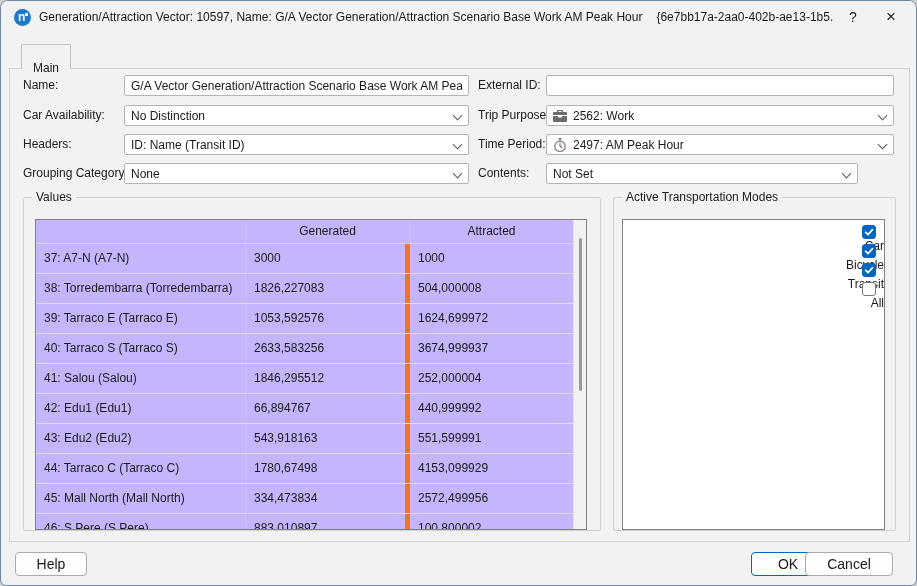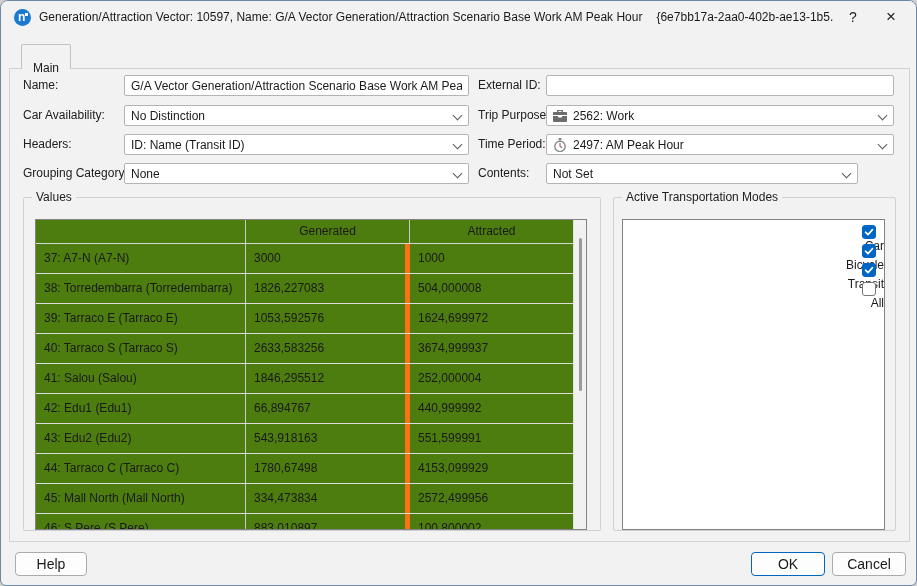--- a/index.html
+++ b/index.html
@@ -29,21 +29,21 @@
          display:flex;align-items:center;padding:0 22px 0 6px;white-space:nowrap;overflow:hidden;}
   input.field{padding:0 6px;font-family:inherit;font-size:12px;color:#1a1a1a;}
   .combo .chev{position:absolute;right:7px;top:6px;width:8px;height:8px;}
   .combo .chev:before{content:"";position:absolute;left:1px;top:0;width:6px;height:6px;
         border-right:1.3px solid #5a5a5a;border-bottom:1.3px solid #5a5a5a;transform:rotate(45deg);}
   .combo .ico{margin-right:6px;display:inline-flex;flex:0 0 auto;}
   
   .groupbox{position:absolute;border:1px solid #d0d0d0;border-radius:2px;z-index:4;}
   .legend{position:absolute;top:-8px;left:8px;background:#f2f2f2;padding:0 4px;line-height:15px;color:#202020;}
   
-  .vtable{position:absolute;left:11px;top:21px;width:552px;height:311px;background:#4d7c0f;border:1px solid #828282;overflow:hidden;}
+  .vtable{position:absolute;left:11px;top:21px;width:552px;height:311px;background:#c4b5fd;border:1px solid #828282;overflow:hidden;}
   .vhead{display:flex;height:24px;border-bottom:1px solid #d6d6d6;}
   .vh{line-height:23px;text-align:center;border-right:1px solid #c9c9c9;}
   .vh.h0{width:210px;border-right:1px solid #c9c9c9;}
   .vh.h1{width:164px;}
   .vh.h2{width:163px;border-right:none;}
   .vrow{display:flex;height:30px;border-bottom:1px solid #dcdcdc;}
   .vc{line-height:29px;padding-left:8px;overflow:hidden;white-space:nowrap;}
   .c-h{width:210px;border-right:1px solid #c9c9c9;}
   .c-g{width:164px;border-right:5px solid #f97316;}
   .c-a{width:163px;}
@@ -248,15 +248,15 @@
     <span class="checkbox">
       
     </span>
     <span class="mode-label">All</span>
   </div>
 </div>
   </div>
 
   <button class="btn" style="left:14px;width:72px">Help</button>
   <button class="btn default" style="left:750px;width:74px">OK</button>
-  <button class="btn" style="left:831px;width:74px">Cancel</button>
+  <button class="btn" style="left:804px;width:88px">Cancel</button>
 
 </div>
 
 </body></html>

